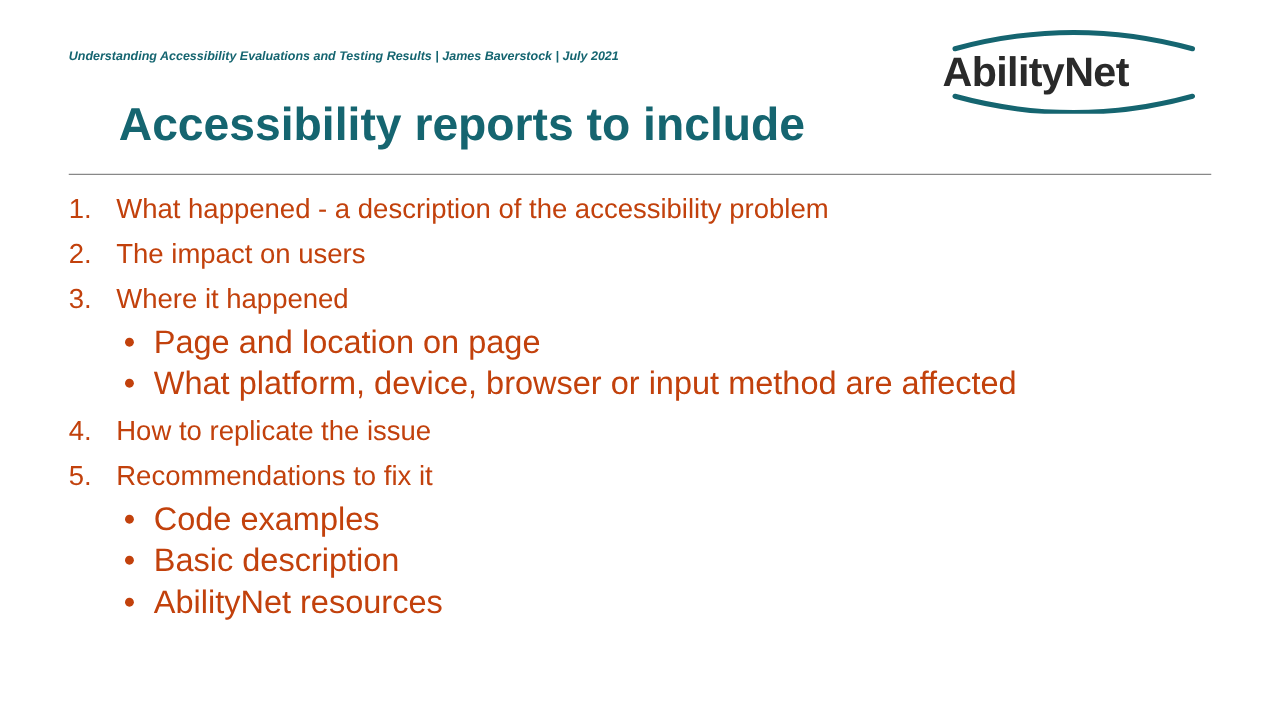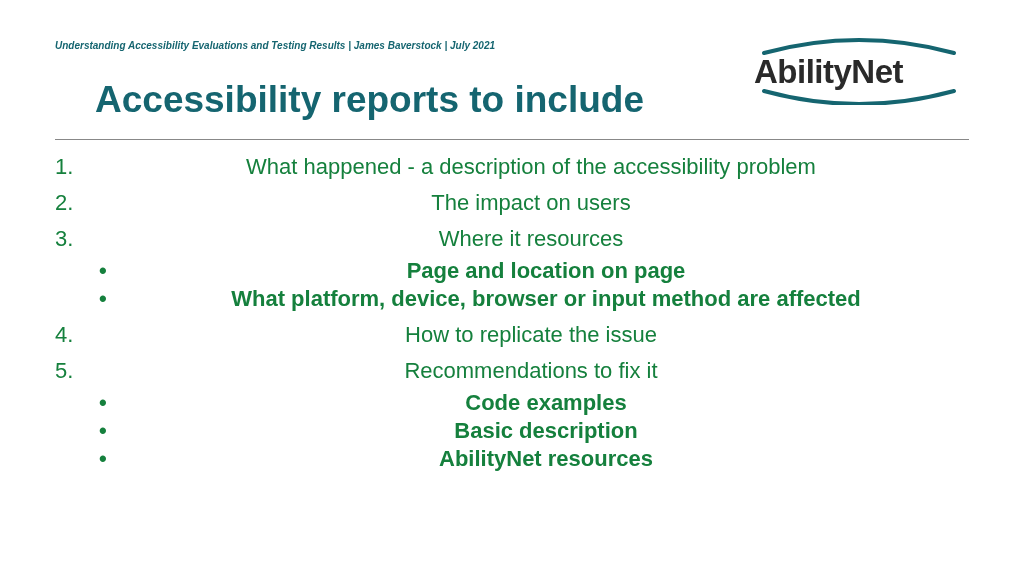--- a/index.html
+++ b/index.html
@@ -21,21 +21,21 @@
     }
     .breadcrumb {
       color: #156570;
       font-size: 10px;
       font-weight: bold;
       font-style: italic;
     }
     .logo {
       position: absolute;
       right: 60px;
-      top: 35px;
+      top: 21px;
       width: 210px;
       height: 70px;
     }
     .logo-text {
       font-size: 33px;
       font-weight: bold;
       color: #2a2a2a;
       letter-spacing: -0.5px;
       position: absolute;
       top: 18px;
@@ -49,22 +49,21 @@
       margin-bottom: 18px;
       margin-left: 40px;
     }
     .divider {
       border: none;
       border-top: 1px solid #888;
       margin: 0 55px;
     }
     .content {
       padding: 14px 55px 0 55px;
-      color: #15803d;
-      text-align: center;
+      color: #c2410c;
     }
     ol.main-list {
       list-style: none;
       counter-reset: item;
     }
     ol.main-list > li {
       counter-increment: item;
       font-size: 22px;
       margin-bottom: 10px;
       position: relative;
@@ -75,25 +74,24 @@
       position: absolute;
       left: 0;
       top: 0;
     }
     ul.sub-list {
       list-style: none;
       margin-top: 6px;
       margin-bottom: 2px;
     }
     ul.sub-list > li {
-      font-size: 22px;
+      font-size: 26px;
       position: relative;
       padding-left: 30px;
       margin-bottom: 2px;
-      font-weight: bold;
     }
     ul.sub-list > li::before {
       content: "•";
       position: absolute;
       left: 6px;
       top: 0;
     }
   </style>
 </head>
 <body>
@@ -116,21 +114,21 @@
 
 <div class="content">
   <ol class="main-list">
     <li>
       <span>What happened - a description of the accessibility problem</span>
     </li>
     <li>
       <span>The impact on users</span>
     </li>
     <li>
-      <span>Where it resources</span>
+      <span>Where it happened</span>
       <ul class="sub-list">
         <li><span>Page and location on page</span></li>
         <li><span>What platform, device, browser or input method are affected</span></li>
       </ul>
     </li>
     <li>
       <span>How to replicate the issue</span>
     </li>
     <li>
       <span>Recommendations to fix it</span>

